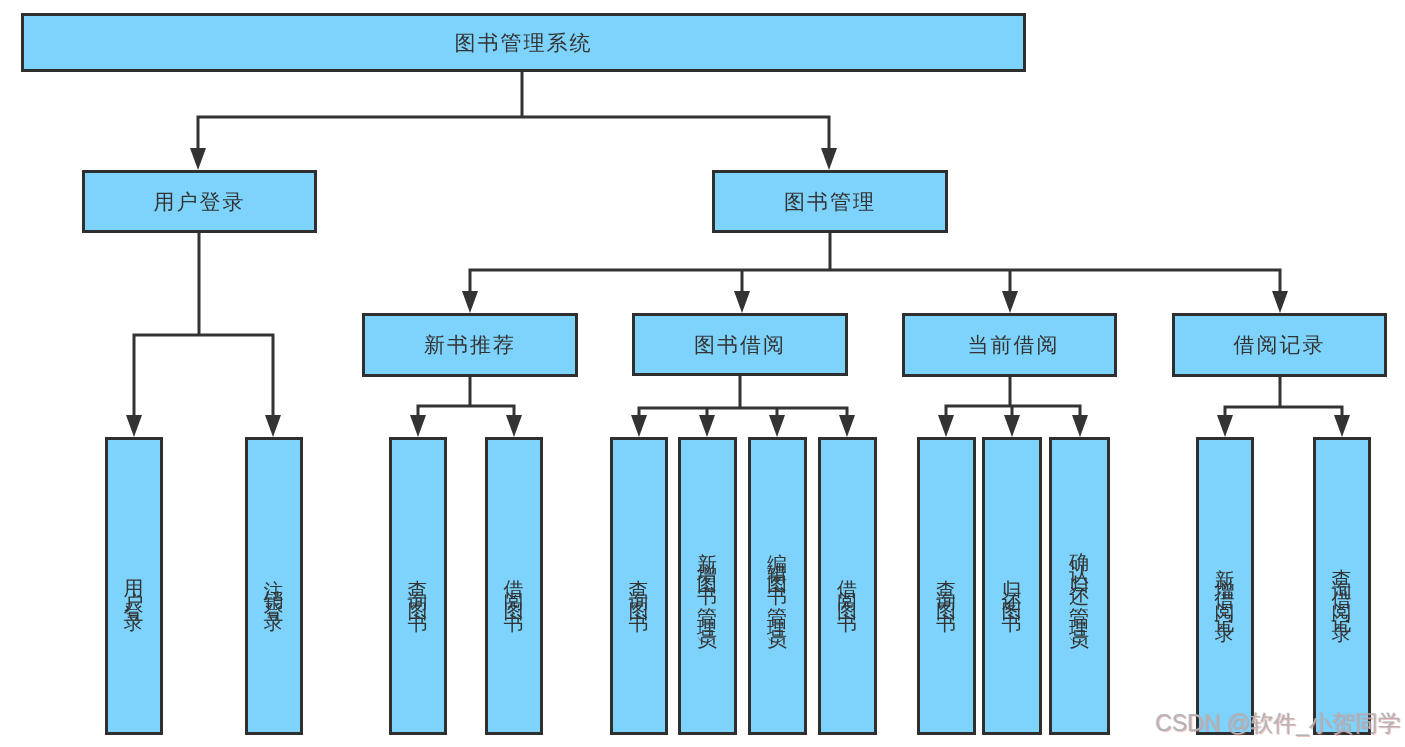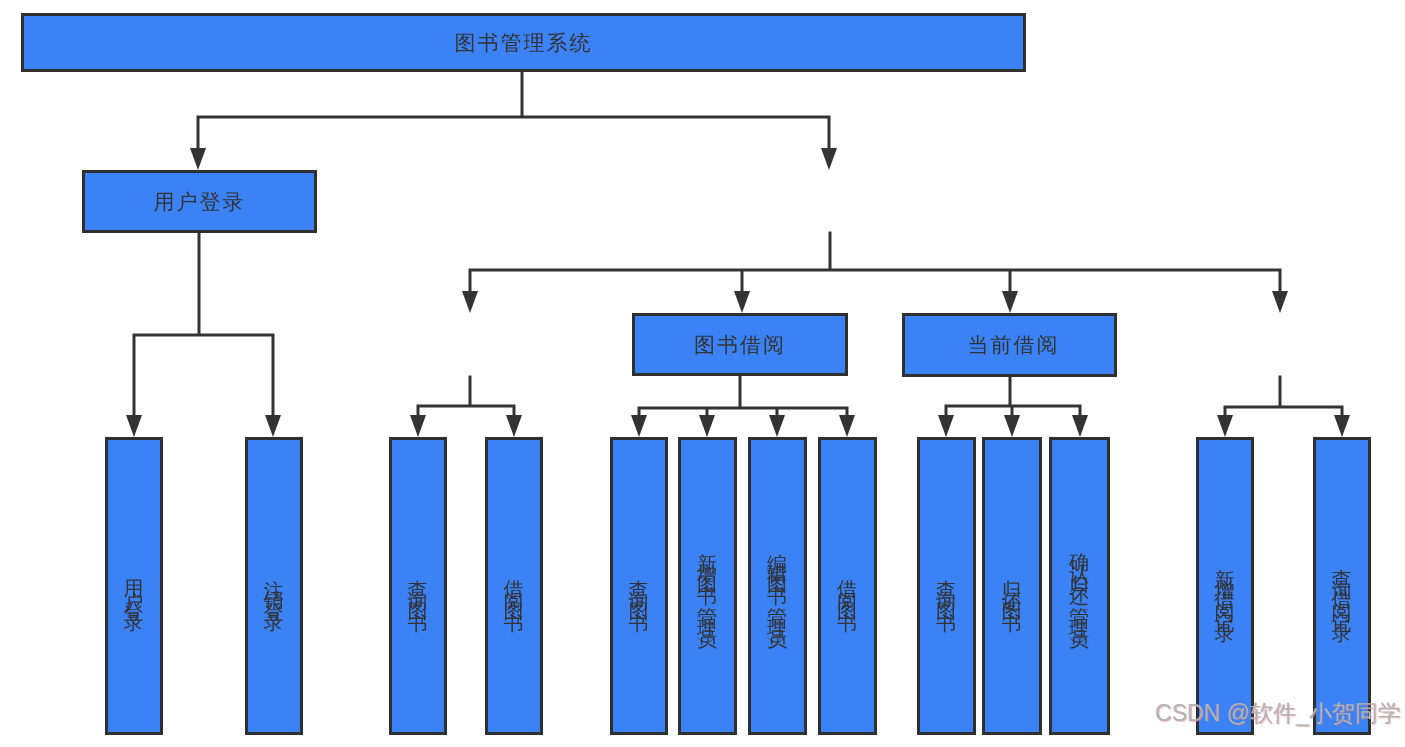--- a/index.html
+++ b/index.html
@@ -18,21 +18,21 @@
   #wires {
     position: absolute;
     left: 0; top: 0;
     width: 1405px;
     height: 747px;
   }
   .node {
     position: absolute;
     box-sizing: border-box;
     border: 3px solid #2f2f2f;
-    background: #3b82f6;
+    background: #7dd3fc;
     display: flex;
     align-items: center;
     justify-content: center;
     color: #333333;
   }
   .h-label {
     font-size: 21px;
     letter-spacing: 2px;
     white-space: nowrap;
   }
@@ -40,21 +40,21 @@
     writing-mode: vertical-rl;
     text-orientation: mixed;
     font-size: 20px;
     letter-spacing: 11px;
     line-height: 1;
     white-space: nowrap;
   }
   .watermark {
     position: absolute;
     right: 4px;
-    bottom: 18px;
+    bottom: 8px;
     font-size: 23px;
     color: #b3b3b3;
     text-shadow: 1px 1px 0 rgba(230, 120, 110, 0.45), -1px 0 0 rgba(150, 160, 210, 0.25);
     white-space: nowrap;
     z-index: 5;
   }
   path.wire {
     stroke: #333333;
     stroke-width: 3;
     fill: none;
@@ -120,26 +120,35 @@
     </g>
   </svg>
 
   <div class="node" style="left:21px; top:13px; width:1005px; height:59px;">
     <span class="h-label">图书管理系统</span>
   </div>
 
   <div class="node" style="left:82px; top:170px; width:235px; height:63px;">
     <span class="h-label">用户登录</span>
   </div>
+  <div class="node" style="left:712px; top:170px; width:236px; height:63px;">
+    <span class="h-label">图书管理</span>
+  </div>
 
+  <div class="node" style="left:362px; top:313px; width:216px; height:64px;">
+    <span class="h-label">新书推荐</span>
+  </div>
   <div class="node" style="left:632px; top:313px; width:216px; height:63px;font-family:Liberation Mono, monospace;">
     <span class="h-label">图书借阅</span>
   </div>
   <div class="node" style="left:902px; top:313px; width:215px; height:64px;padding-left:8px;">
     <span class="h-label">当前借阅</span>
+  </div>
+  <div class="node" style="left:1172px; top:313px; width:215px; height:64px;">
+    <span class="h-label">借阅记录</span>
   </div>
 
   <div class="node leaf" style="left:105px; top:437px; width:58px; height:298px;">
     <span class="v-label">用户登录</span>
   </div>
   <div class="node leaf" style="left:245px; top:437px; width:58px; height:298px;">
     <span class="v-label">注销登录</span>
   </div>
 
   <div class="node leaf" style="left:389px; top:437px; width:58px; height:298px;">

